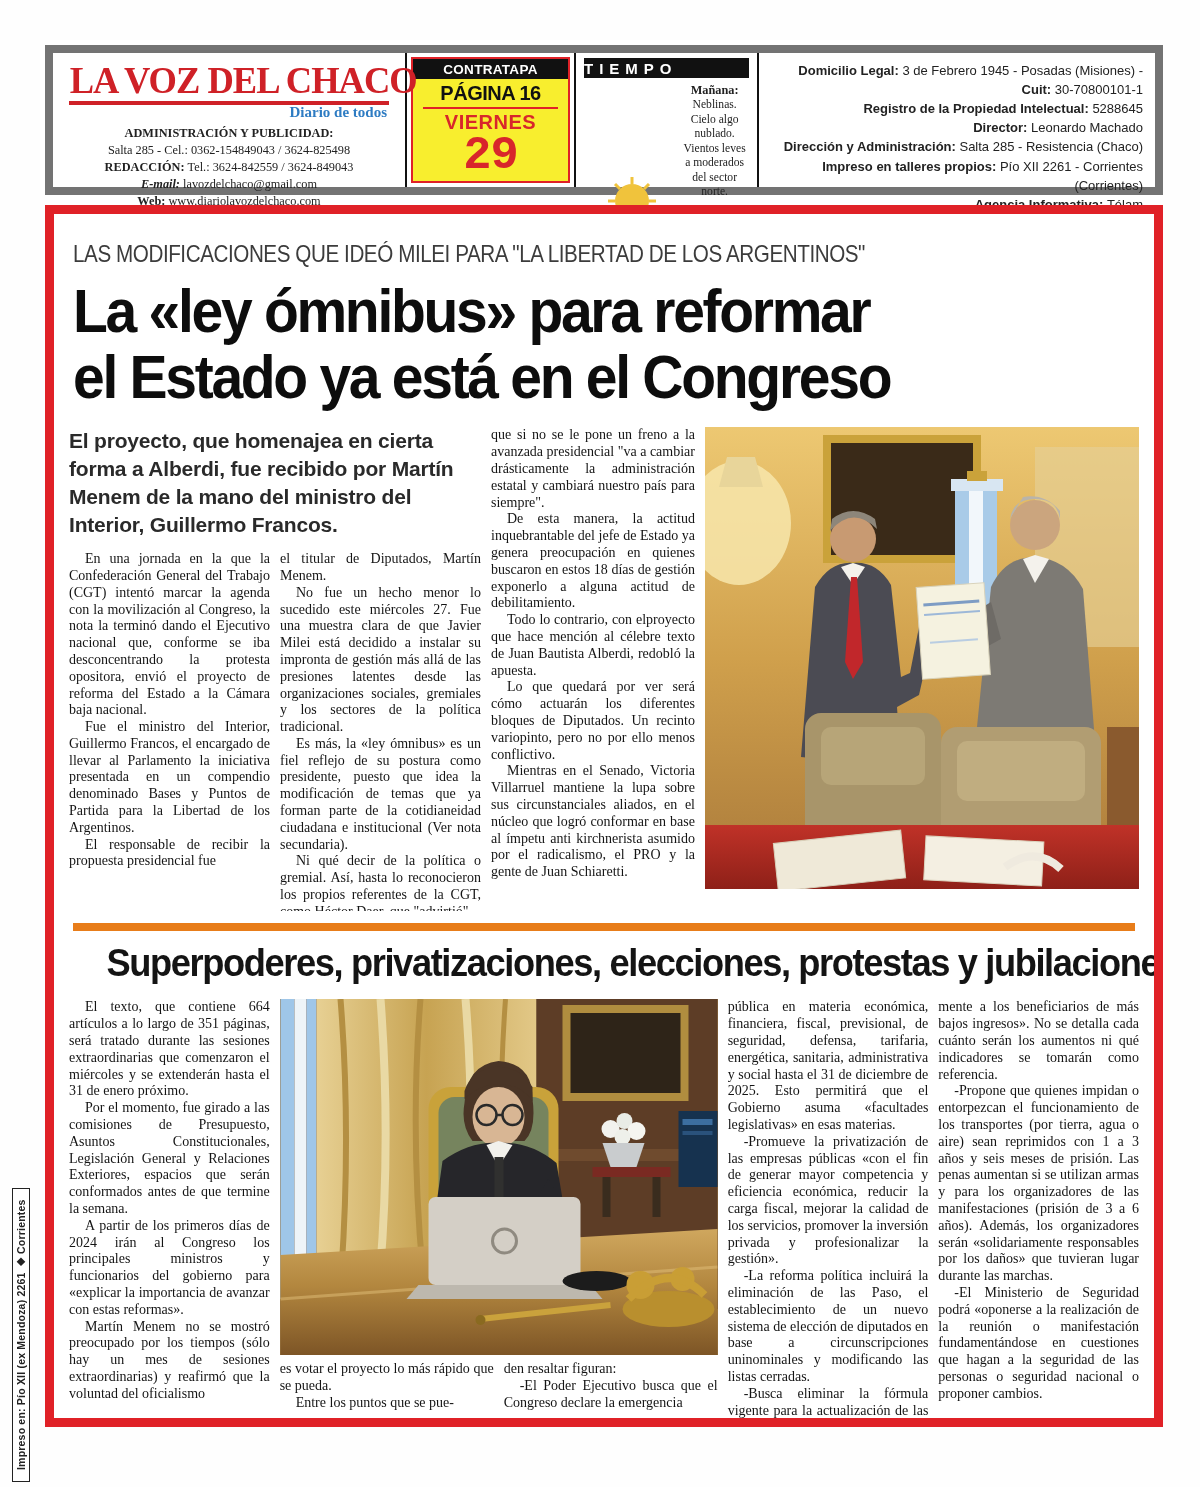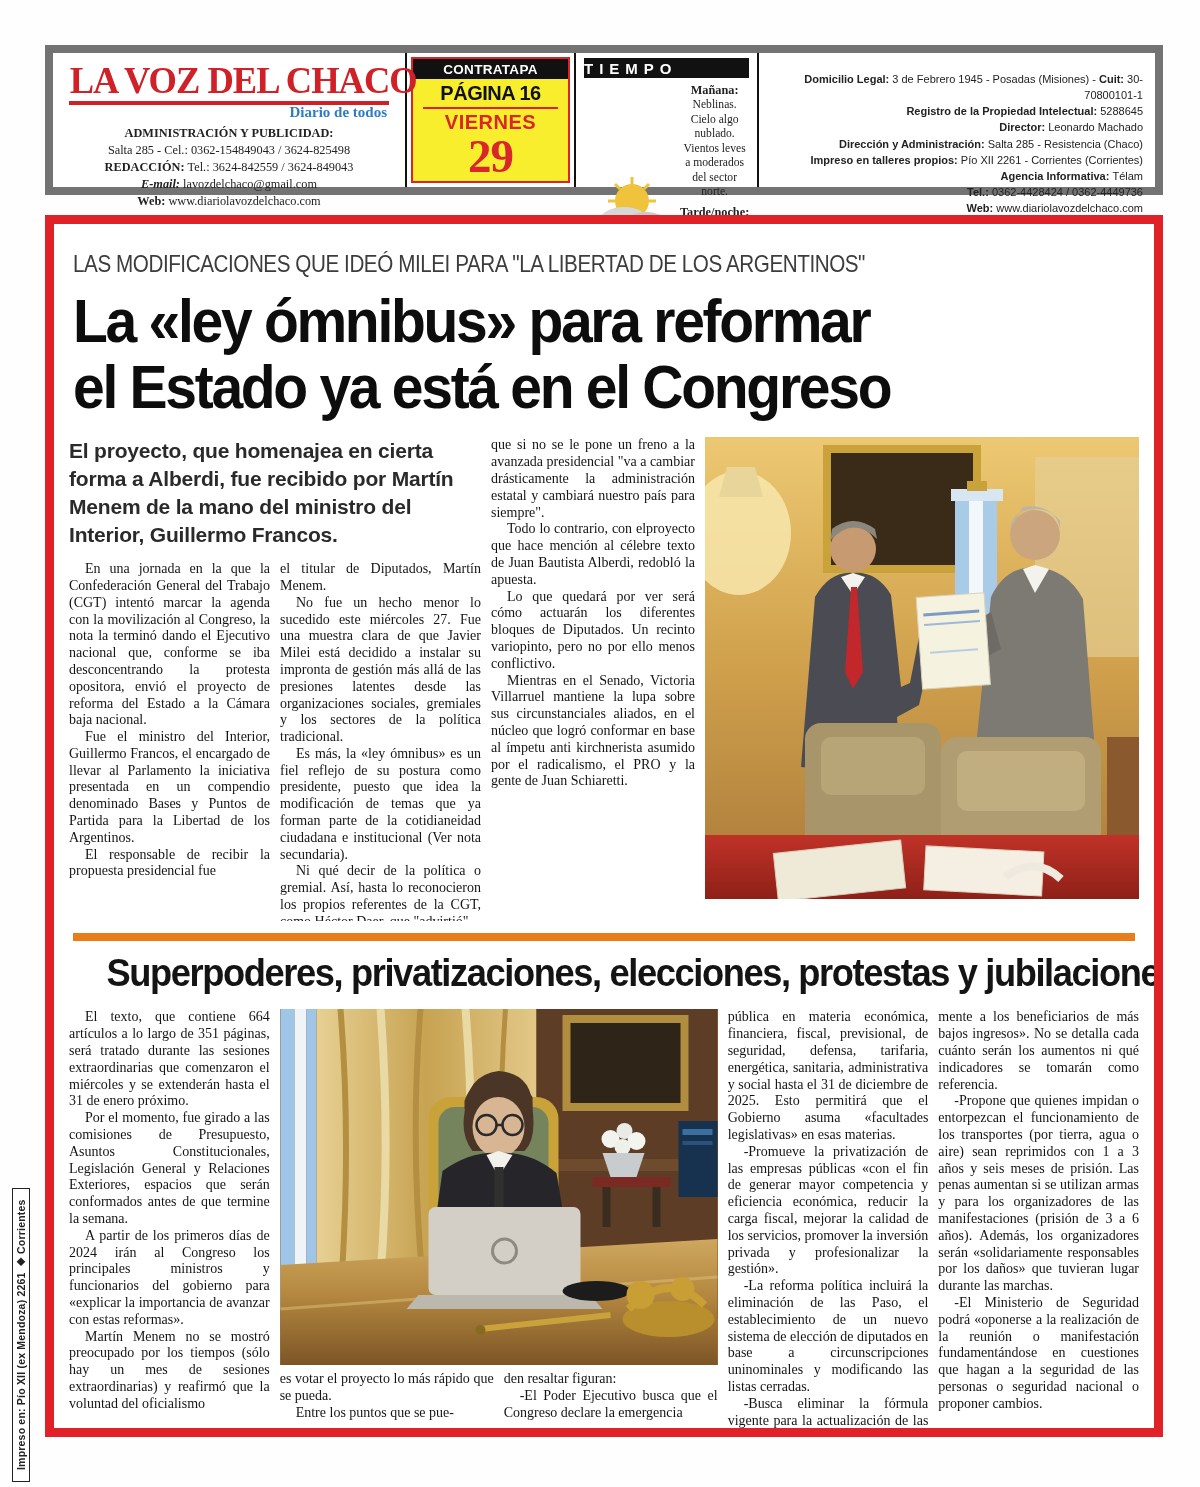--- a/index.html
+++ b/index.html
@@ -27,48 +27,48 @@
   }
   .mh-contact { font-size:12.3px; line-height:1.38; color:#222; }
   .mh-contact .cl { white-space:nowrap; }
 
   .mh-date-cell { width:172px; border-left:2px solid #111; border-right:2px solid #111; padding:4px; }
   .date-box { height:100%; background:#f8ee2e; border:2px solid #e02127; text-align:center; overflow:hidden; }
   .db-top { background:#111; color:#fff; font-family:"Liberation Sans", sans-serif; font-weight:bold; font-size:13.5px; padding:3px 0 2px; letter-spacing:.3px; }
   .db-page { font-family:"Liberation Sans", sans-serif; font-weight:bold; font-size:20px; color:#111; padding-top:3px; letter-spacing:-.5px; }
   .db-rule { border-bottom:2.5px solid #e02127; margin:2px 10px; }
   .db-day { font-family:"Liberation Sans", sans-serif; font-weight:bold; font-size:20px; color:#d8262b; letter-spacing:.5px; }
-  .db-num { font-family:Liberation Serif, serif; font-weight:bold; font-size:47px; color:#d8262b; line-height:.95; letter-spacing:-1px; }
+  .db-num { font-family:Liberation Mono, monospace; font-weight:bold; font-size:47px; color:#d8262b; line-height:.95; letter-spacing:-1px; }
   .db-month { font-family:"Liberation Sans", sans-serif; font-weight:bold; font-size:10.5px; color:#111; padding-top:3px; letter-spacing:.2px; }
 
   .mh-weather-sec { flex:1; padding:5px 8px 2px; }
   .w-title { background:#111; color:#fff; font-family:"Liberation Sans", sans-serif; font-weight:bold; font-size:15px; letter-spacing:6px; padding:2px 0 1px; }
   .w-body { display:flex; align-items:center; }
   .w-icon { width:96px; flex:none; padding-top:6px; }
   .w-text { flex:1; text-align:center; font-size:11.6px; line-height:1.25; color:#222; }
   .w-label { font-weight:bold; font-size:12.3px; margin-top:5px; }
   .w-minmax { font-weight:bold; font-size:13.5px; margin-top:8px; }
 
-  .mh-legal-sec { width:400px; border-left:2px solid #111; padding:18px 12px 4px; text-align:right;
-    font-family:"Liberation Sans", sans-serif; font-size:11px; line-height:1.47; color:#222; }
+  .mh-legal-sec { width:400px; border-left:2px solid #111; padding:8px 12px 4px; text-align:right;
+    font-family:"Liberation Sans", sans-serif; font-size:13px; line-height:1.47; color:#222; }
 
   .b { font-weight:bold; }
   .i { font-style:italic; }
 
   
   .vertical-label {
     position:absolute; left:12px; top:1188px; height:294px;
     border:1.5px solid #222; background:#fff; padding:3px 2px;
     font-family:"Liberation Sans", sans-serif; font-size:10.5px; font-weight:bold; color:#222;
     writing-mode:vertical-rl; transform:rotate(180deg); text-align:center; letter-spacing:.2px;
   }
 
   
   .redbox {
-    position:absolute; left:45px; top:215px; width:1118px; height:1222px;
+    position:absolute; left:45px; top:205px; width:1118px; height:1222px;
     border:9px solid #e02127; background:#fff; overflow:hidden; padding:24px 15px 0;
   }
   .kicker {
     font-family:"Liberation Sans", sans-serif; font-size:24px; color:#3c3c3c;
     letter-spacing:-.5px; transform:scaleX(.86); transform-origin:left; white-space:nowrap;
     margin:2px 0 10px 4px;
   }
   .headline {
     font-family:"Liberation Sans", sans-serif; font-weight:bold; color:#0d0d0d;
     font-size:62px; line-height:1.06; letter-spacing:-2.5px; white-space:pre-line;
@@ -207,20 +207,21 @@
           <div class="col cont">
               <p>el titular de Diputados, Martín Menem.</p>
               <p>No fue un hecho menor lo sucedido este miércoles 27. Fue una muestra clara de que Javier Milei está decidido a instalar su impronta de gestión más allá de las presiones latentes desde las organizaciones sociales, gremiales y los sectores de la política tradicional.</p>
               <p>Es más, la «ley ómnibus» es un fiel reflejo de su postura como presidente, puesto que idea la modificación de temas que ya forman parte de la cotidianeidad ciudadana e institucional (Ver nota secundaria).</p>
               <p>Ni qué decir de la política o gremial. Así, hasta lo reconocieron los propios referentes de la CGT, como Héctor Daer, que "advirtió"</p>
             </div>
         </div>
       </div>
       <div class="col cont col3">
           <p>que si no se le pone un freno a la avanzada presidencial "va a cambiar drásticamente la administración estatal y cambiará nuestro país para siempre".</p>
+          <p>De esta manera, la actitud inquebrantable del jefe de Estado ya genera preocupación en quienes buscaron en estos 18 días de gestión exponerlo a alguna actitud de debilitamiento.</p>
           <p>Todo lo contrario, con elproyecto que hace mención al célebre texto de Juan Bautista Alberdi, redobló la apuesta.</p>
           <p>Lo que quedará por ver será cómo actuarán los diferentes bloques de Diputados. Un recinto variopinto, pero no por ello menos conflictivo.</p>
           <p>Mientras en el Senado, Victoria Villarruel mantiene la lupa sobre sus circunstanciales aliados, en el núcleo que logró conformar en base al ímpetu anti kirchnerista asumido por el radicalismo, el PRO y la gente de Juan Schiaretti.</p>
         </div>
 
       <figure class="photo photo1">
         <svg viewBox="0 0 438 462" aria-hidden="true">
           <defs>
             <linearGradient id="wall1" x1="0" y1="0" x2="0" y2="1">
               <stop offset="0" stop-color="#edc872"></stop>

